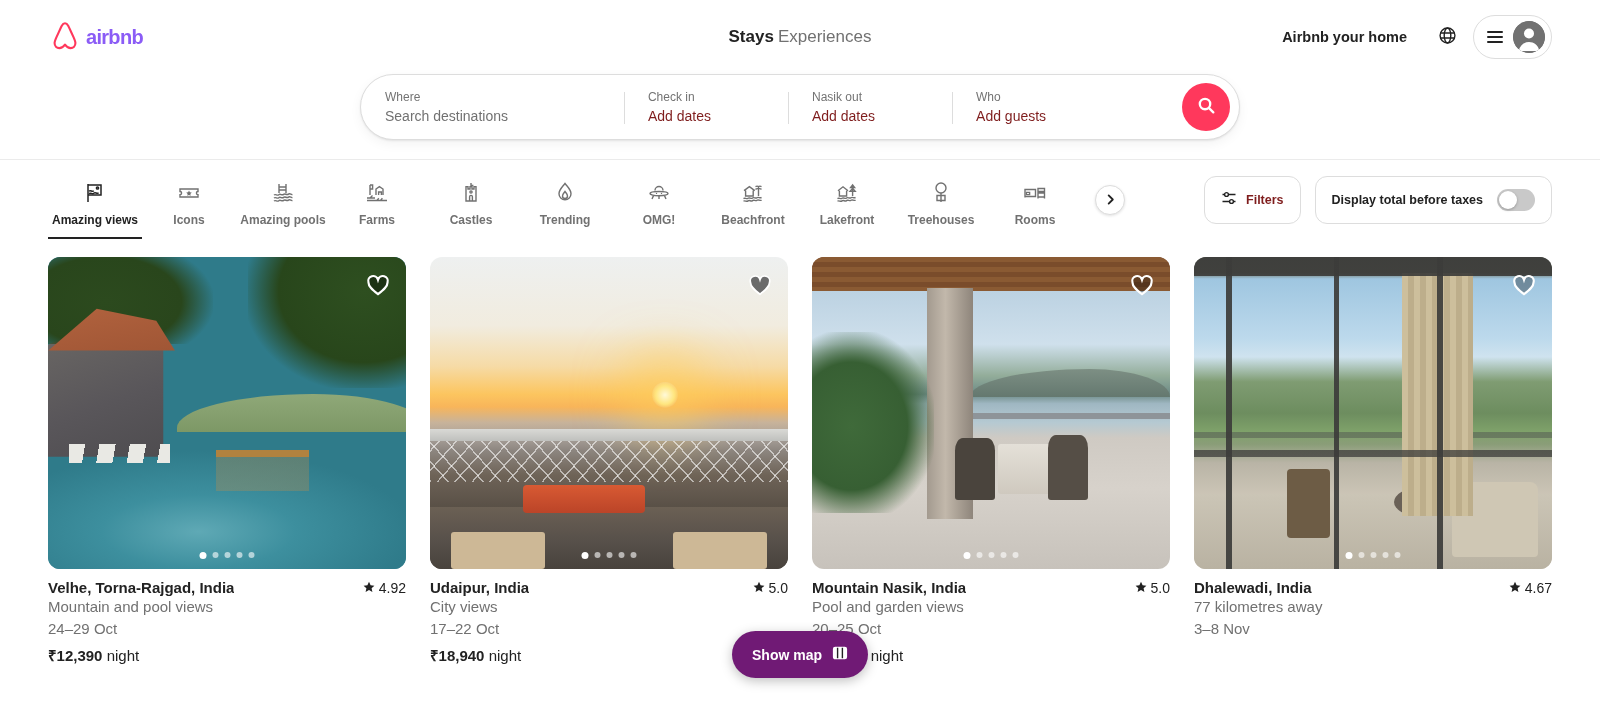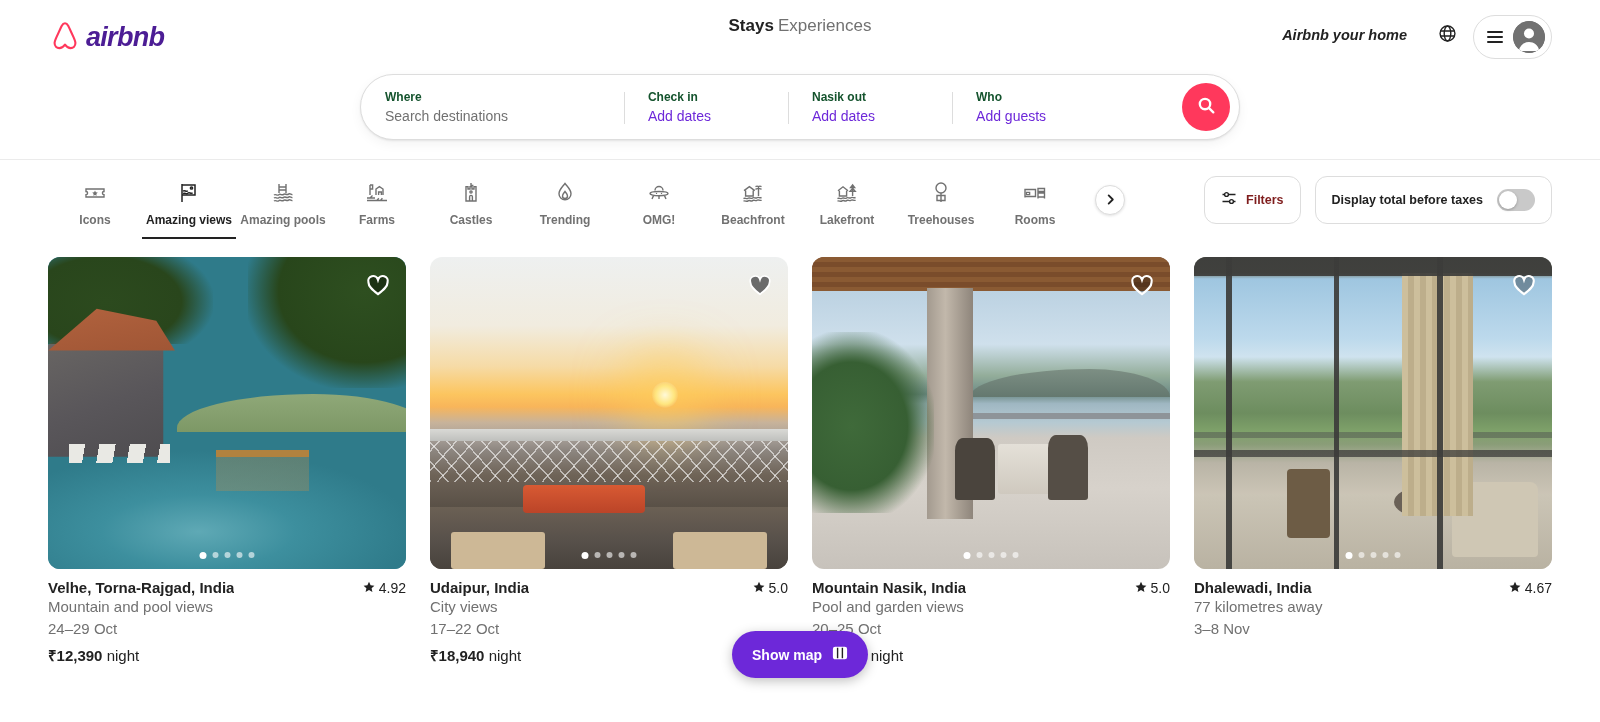--- a/index.html
+++ b/index.html
@@ -28,48 +28,47 @@
   }
   .logo {
     display: flex;
     align-items: center;
     gap: 4px;
     color: #FF385C;
     cursor: pointer;
   }
   .logo svg { display: block; }
   .logo-text {
-    font-size: 27px;
+    font-size: 20px;
     font-weight: 700;
     letter-spacing: -0.7px;
-    color: #4c1d95;
+    color: #8b5cf6;
     line-height: 1;
-    font-style: italic;
   }
 
   .nav-tabs {
     position: absolute;
     left: 50%;
     transform: translateX(-50%);
-    top: 12px;
+    top: 23px;
     display: flex;
     text-align: right;
   }
   .nav-tab {
     font-size: 17px;
     color: #717171;
     cursor: pointer;
     padding: 4px 2px;
   }
   .nav-tab.active { color: #222; font-weight: 600; }
 
   .header-right {
     display: flex;
+    align-items: center;
     gap: 6px;
-    font-style: italic;
   }
   .host-link {
     font-size: 14.5px;
     font-weight: 600;
     color: #222;
     padding: 12px 14px;
     border-radius: 22px;
     cursor: pointer;
   }
   .globe-btn {
@@ -131,28 +130,28 @@
   .search-seg.who { flex: 1.25; }
   .search-seg + .search-seg::before {
     content: "";
     position: absolute;
     left: 0; top: 17px;
     width: 1px; height: 32px;
     background: #dddddd;
   }
   .seg-label {
     font-size: 12px;
-    font-weight: 700;
-    color: #14532d;
+    font-weight: 400;
+    color: #737373;
     line-height: 16px;
     margin-bottom: 2px;
   }
   .seg-value {
     font-size: 14px;
-    color: #6d28d9;
+    color: #7f1d1d;
     line-height: 18px;
     border: none;
     outline: none;
     background: transparent;
     font-family: "Liberation Sans", sans-serif;
     padding: 0;
     width: 100%;
   }
   .seg-value::placeholder { color: #717171; }
   .search-btn {
@@ -322,21 +321,21 @@
     font-size: 15px; color: #222; padding-top: 5px;
   }
   .card-price b { font-weight: 600; }
 
   
   .showmap {
     position: fixed;
     left: 50%;
     bottom: 44px;
     transform: translateX(-50%);
-    background: #6d28d9;
+    background: #701a75;
     color: #fff;
     border-radius: 24px;
     padding: 14px 20px;
     display: flex; align-items: center; gap: 10px;
     font-size: 14px; font-weight: 600;
     cursor: pointer;
     box-shadow: 0 3px 12px rgba(0,0,0,0.25);
     z-index: 50;
     border: none;
     font-family: "Liberation Sans", sans-serif;
@@ -588,40 +587,40 @@
           </svg>
         </span>
       </button>
     </div>
   </div>
 </div>
 
 <div class="catbar">
   <div class="cat-scroll">
 
-    <div class="cat">
-      <span class="cat-ico">
-        <svg width="24" height="24" viewBox="0 0 24 24" fill="none" stroke="currentColor" stroke-width="1.4">
-          <path d="M3 8h18v2.5a1.6 1.6 0 0 0 0 3.2V16H3v-2.3a1.6 1.6 0 0 0 0-3.2z"></path>
-          <path d="M12 9.6l.85 1.76 1.9.25-1.4 1.33.35 1.9-1.7-.93-1.7.93.35-1.9-1.4-1.33 1.9-.25z" fill="currentColor" stroke="none"></path>
-        </svg>
-      </span>
-      <span class="cat-label">Icons</span>
-    </div>
-
     <div class="cat active">
       <span class="cat-ico">
         <svg width="24" height="24" viewBox="0 0 24 24" fill="none" stroke="currentColor" stroke-width="1.5">
           <path d="M5 3v18"></path>
             <path d="M5 4h13v10H5"></path>
           <circle cx="14.5" cy="7" r="1.1"></circle>
           <path d="M6 12.6c1.6-1.6 3.2 1.2 4.8-.4s3.2 1.2 4.8-.4M6 10.2c1.6-1.6 3.2 1.2 4.8-.4"></path>
         </svg>
       </span>
       <span class="cat-label">Amazing views</span>
+    </div>
+
+    <div class="cat">
+      <span class="cat-ico">
+        <svg width="24" height="24" viewBox="0 0 24 24" fill="none" stroke="currentColor" stroke-width="1.4">
+          <path d="M3 8h18v2.5a1.6 1.6 0 0 0 0 3.2V16H3v-2.3a1.6 1.6 0 0 0 0-3.2z"></path>
+          <path d="M12 9.6l.85 1.76 1.9.25-1.4 1.33.35 1.9-1.7-.93-1.7.93.35-1.9-1.4-1.33 1.9-.25z" fill="currentColor" stroke="none"></path>
+        </svg>
+      </span>
+      <span class="cat-label">Icons</span>
     </div>
 
     <div class="cat">
       <span class="cat-ico">
         <svg width="24" height="24" viewBox="0 0 24 24" fill="none" stroke="currentColor" stroke-width="1.4">
           <path d="M8 3v9M15 3v9M8 6h7M8 9h7"></path>
           <path d="M3 14c1.6-1.4 3.2 1.1 4.8-.3s3.2 1.1 4.8-.3 3.2 1.1 4.8-.3 2.8 1 4 .2"></path>
           <path d="M3 17c1.6-1.4 3.2 1.1 4.8-.3s3.2 1.1 4.8-.3 3.2 1.1 4.8-.3 2.8 1 4 .2"></path>
           <path d="M3 20c1.6-1.4 3.2 1.1 4.8-.3s3.2 1.1 4.8-.3 3.2 1.1 4.8-.3 2.8 1 4 .2"></path>
         </svg>

